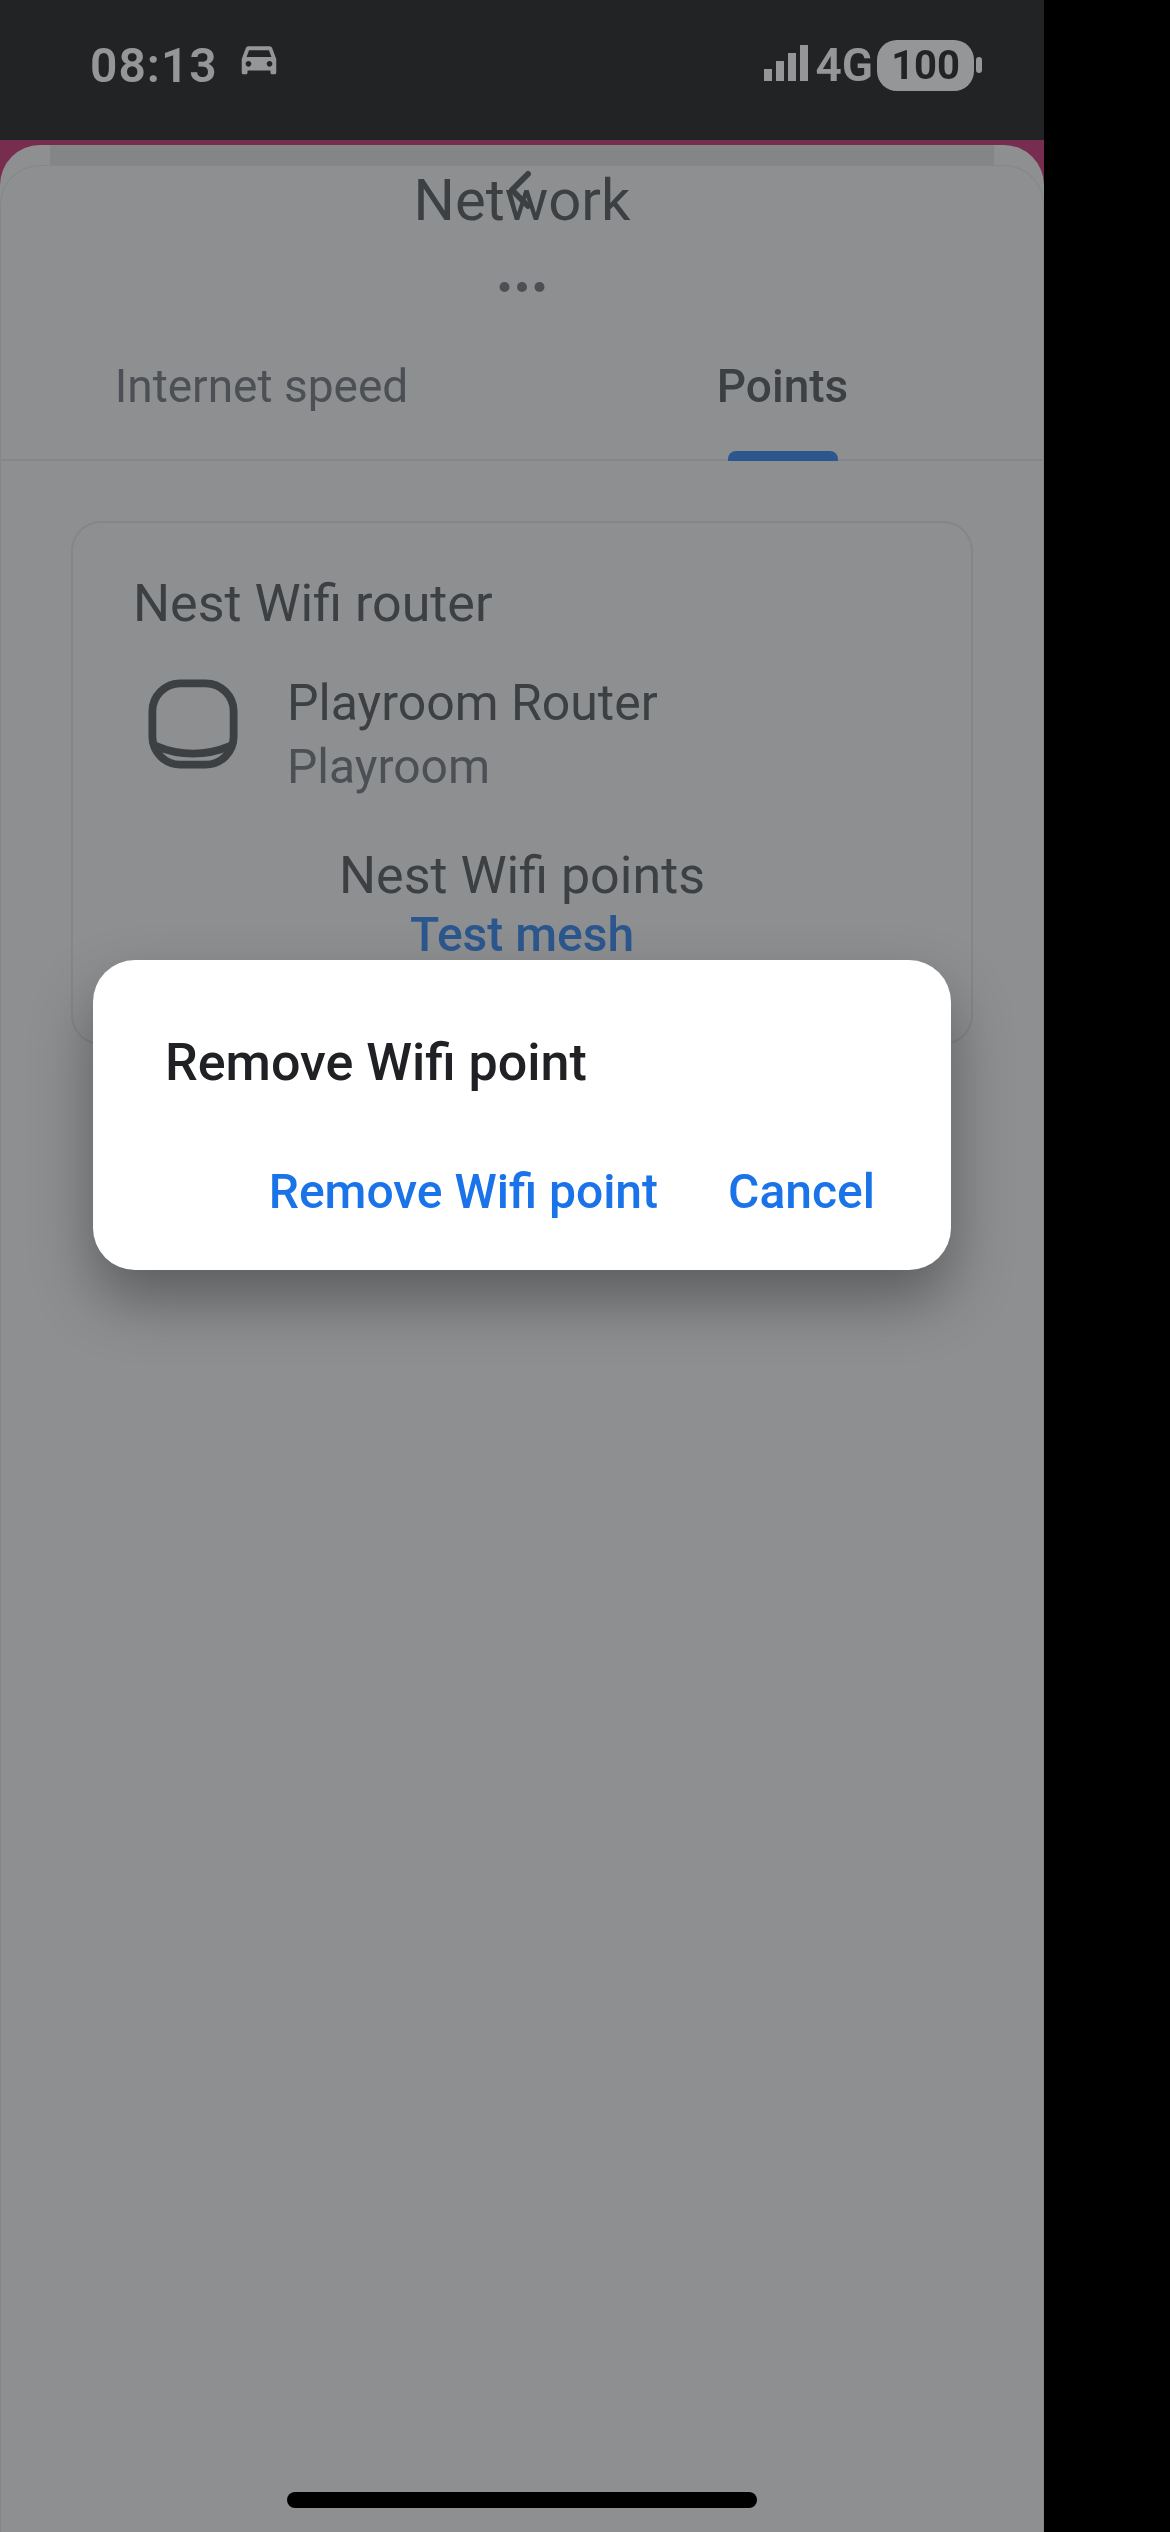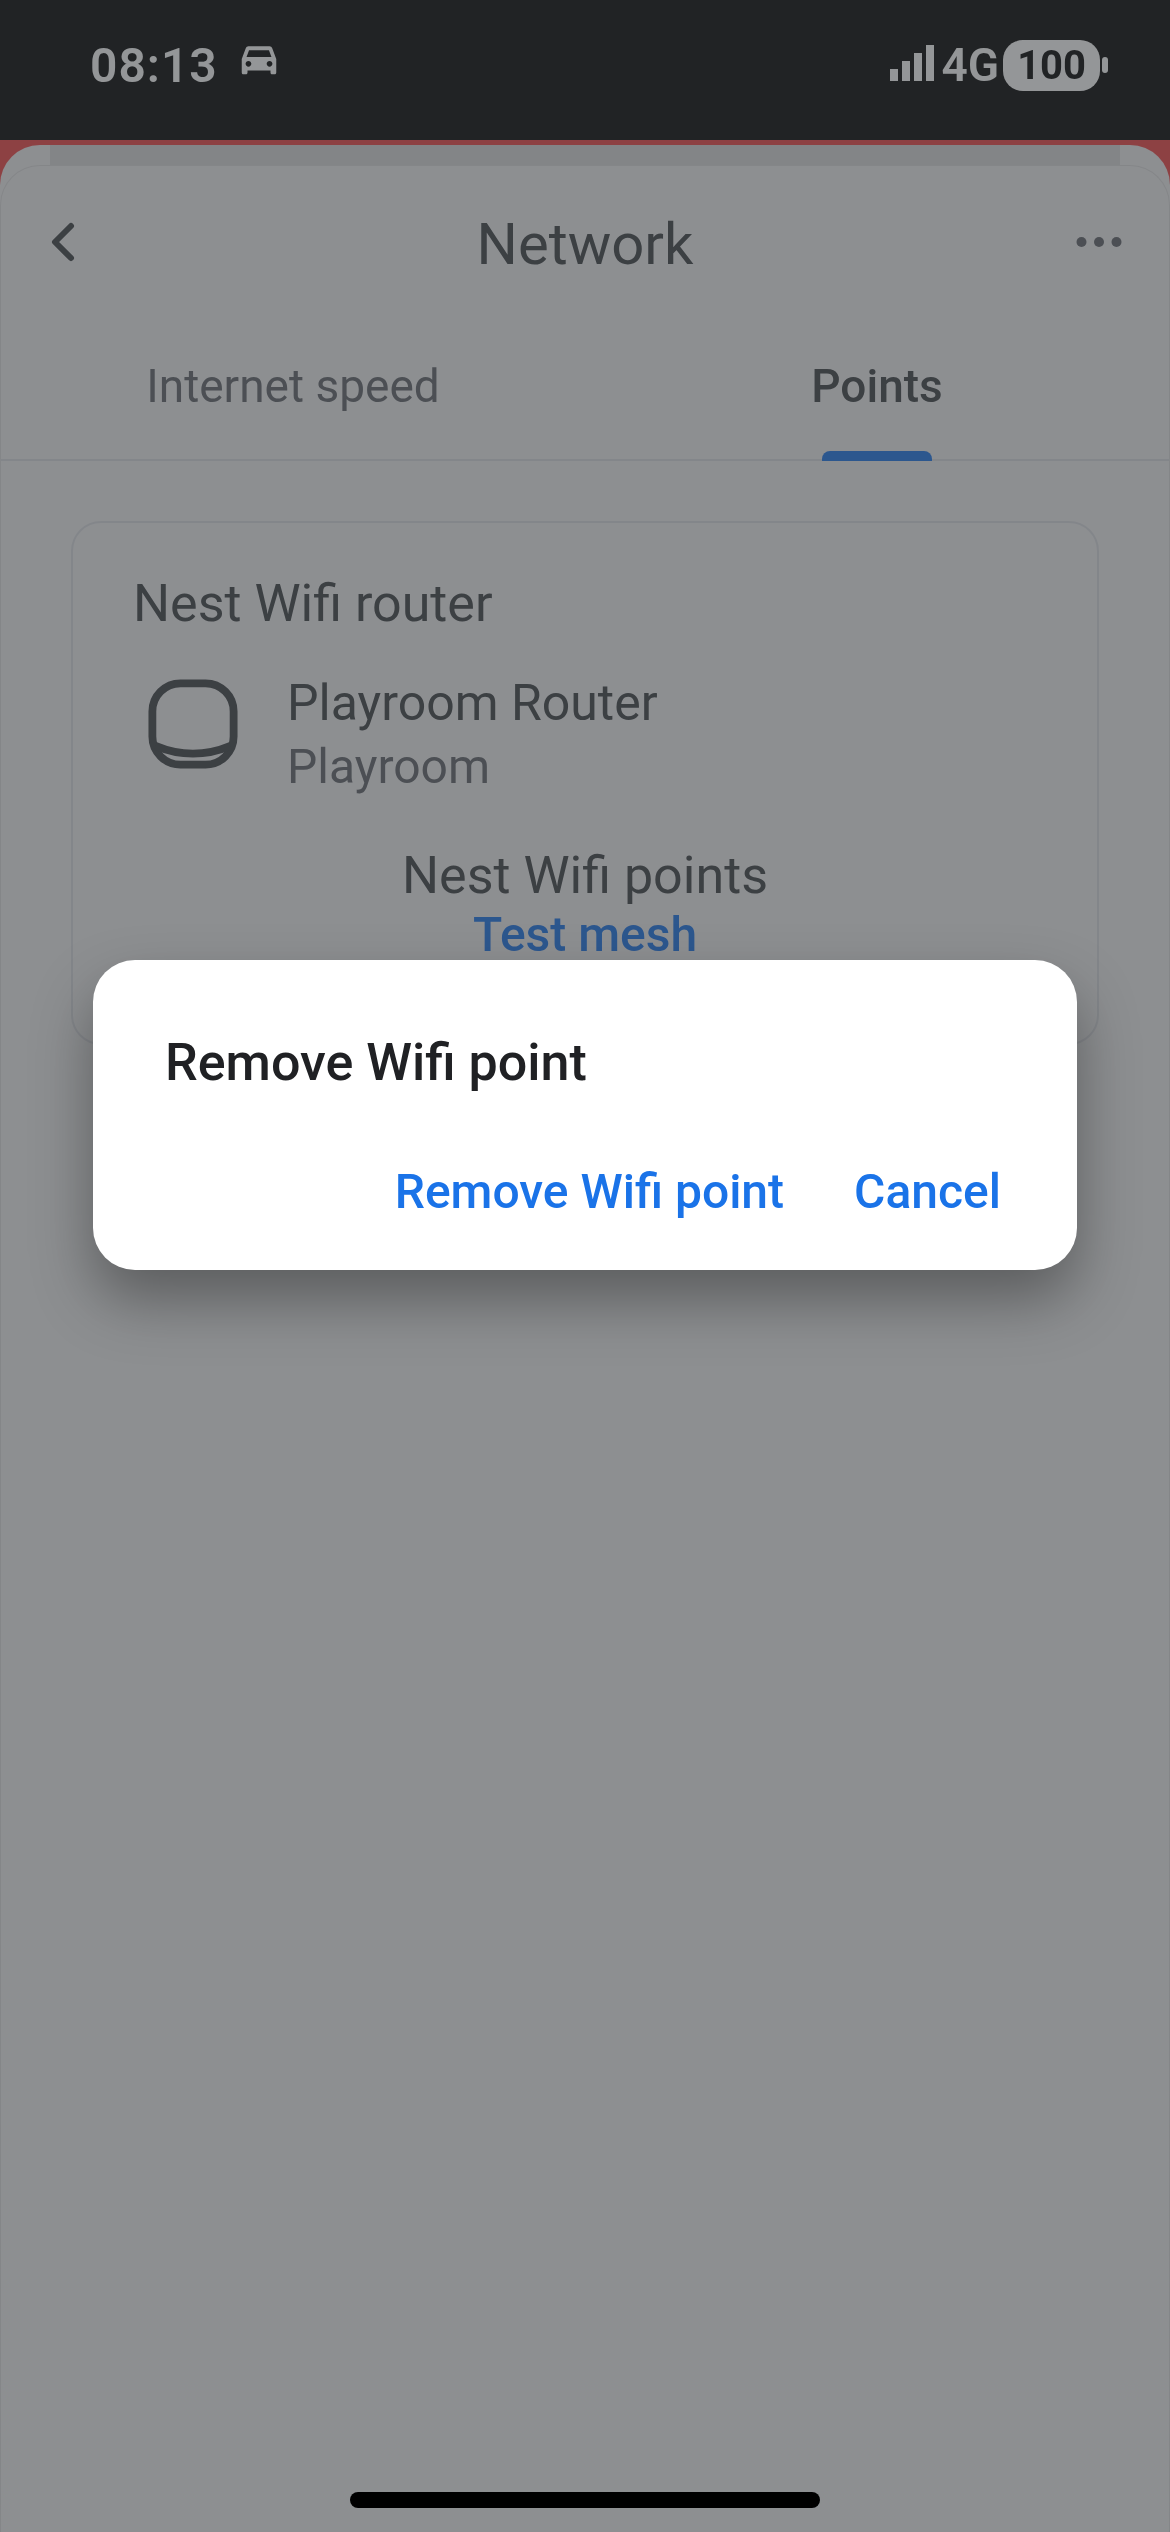--- a/index.html
+++ b/index.html
@@ -1,31 +1,31 @@
 <!DOCTYPE html>
 <html><head>
 <meta charset="utf-8">
 <style>
   * { margin: 0; padding: 0; box-sizing: border-box; font-family: -apple-system, 'Helvetica Neue', Roboto, Arial, sans-serif; -webkit-font-smoothing: antialiased; }
   html, body { width: 1170px; height: 2532px; background: #000; overflow: hidden; }
-  .screen { width: 1170px; height: 2532px; background: #ef4444; position: relative; }
+  .screen { width: 1044px; height: 2532px; background: #be185d; position: relative; }
 
   
   .statusbar { position: absolute; top: 0; left: 0; right: 0; height: 140px; background: #000; color: #fff; display: flex; align-items: center; justify-content: space-between; padding: 0 70px 10px 90px;}
   .stat-left { display: flex; align-items: center; gap: 18px; font-size: 48px; font-weight: 600; letter-spacing: 1px; }
   .stat-right { display: flex; align-items: center; gap: 4px; font-size: 46px; font-weight: 600; }
   .battery-pill { background: #fff; color: #000; border-radius: 20px; padding: 2px 14px; font-size: 40px; font-weight: 700; position: relative; }
   .battery-pill::after { content:''; position:absolute; right:-8px; top:50%; transform:translateY(-50%); width:6px; height:16px; background:#fff; border-radius:3px; }
 
   
   .sheet-wrap { position: absolute; top: 145px; left: 0; right: 0; bottom: 0; background: #f0eff0; border-radius: 40px 40px 0 0; overflow: hidden; }
   .prev-sheet { position:absolute; top:-50px; left:50px; right:50px; height:100px; background:#d9d9d9; border-radius:40px 40px 0 0; }
   .page { position: absolute; top: 20px; left: 0; right: 0; bottom: 0; background: #f0eff0; border-radius: 40px 40px 0 0; border:1px solid #dcdcdc; border-bottom:none; overflow:hidden;}
 
-  .navbar { height: 155px; display:flex; align-items:center; justify-content:space-between; padding: 0 40px; }
+  .navbar { height: 155px; display:flex; align-items:center; justify-content:space-between; padding: 0 40px; flex-direction: column; }
   .nav-title { position:absolute; left:0; right:0; text-align:center; font-size: 58px; color:#3c4043; font-weight:400;}
   .chevron svg { width:48px; height:48px; }
   .dots svg { width:60px; height:60px; }
 
   .tabs { display:flex; border-bottom: 2px solid #dadce0; }
   .tab { flex:1; text-align:center; padding: 38px 0 46px 0; font-size: 46px; color:#5f6368; position:relative;}
   .tab.active { color:#3c4043; font-weight:500; }
   .tab.active::after { content:''; position:absolute; bottom:-2px; left:50%; transform:translateX(-50%); width:110px; height:10px; background:#1a73e8; border-radius: 8px 8px 0 0; }
 
   .content { padding: 60px 70px; }

